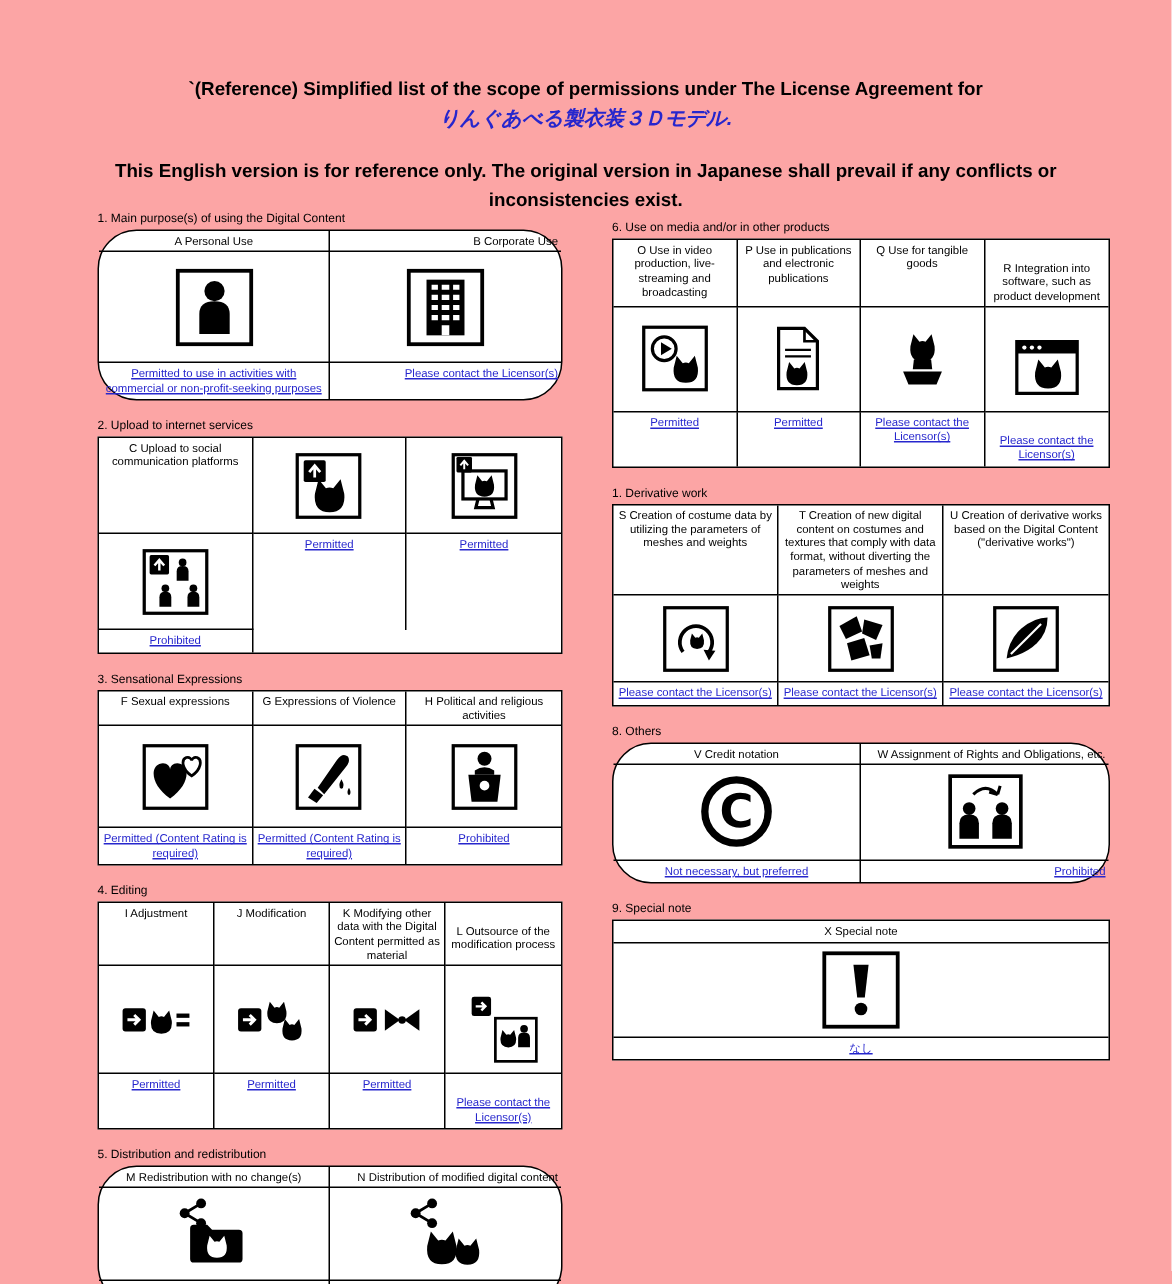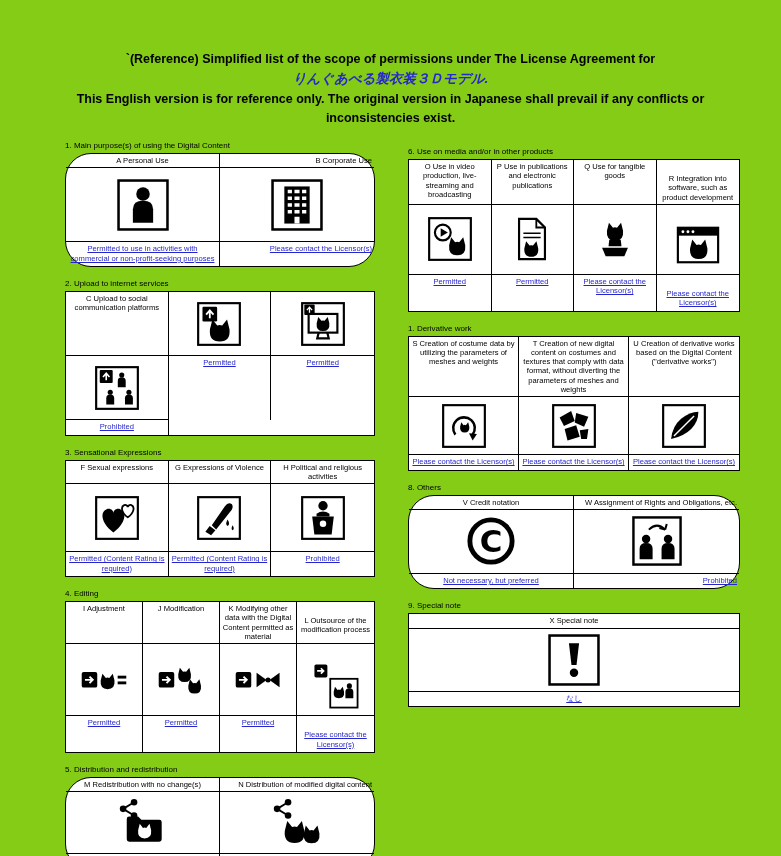--- a/index.html
+++ b/index.html
@@ -1,27 +1,27 @@
 <!DOCTYPE html>
 <html style="--accent: #2626cd;"><head>
 <meta charset="utf-8">
 <style>
   :root { --accent:#2626cd; }
   * { margin:0; padding:0; box-sizing:border-box; }
   html,body { background:#fff; }
   .page {
-    position:relative; width:781px; height:856px; background:#84cc16;
+    position:relative; width:781px; height:856px; background:#fca5a5;
     font-family:"Liberation Sans", sans-serif; color:#000; overflow:hidden;
   }
   .doc-header {
     position:absolute; top:50px; left:40px; width:701px;
     text-align:center; font-weight:bold; font-size:12.5px; line-height:1.5;
   }
   .model-name { display:block; color:var(--accent); font-size:13.5px;font-style:italic; }
-  .disclaimer { max-width:672px; margin:1px auto; }
+  .disclaimer { max-width:672px; margin:16px auto; }
 
   .col { position:absolute; }
   .col-left  { left:65px;  top:141px; width:310px; }
   .col-right { left:408px; top:147px; width:332px; }
 
   .section { margin-bottom:12px; }
   .section-title { font-size:8px; margin-bottom:3px; }
 
   .vn3-table { display:grid; border:1px solid #000; background:#fff; }
   .cols-1 { grid-template-columns:1fr; }

